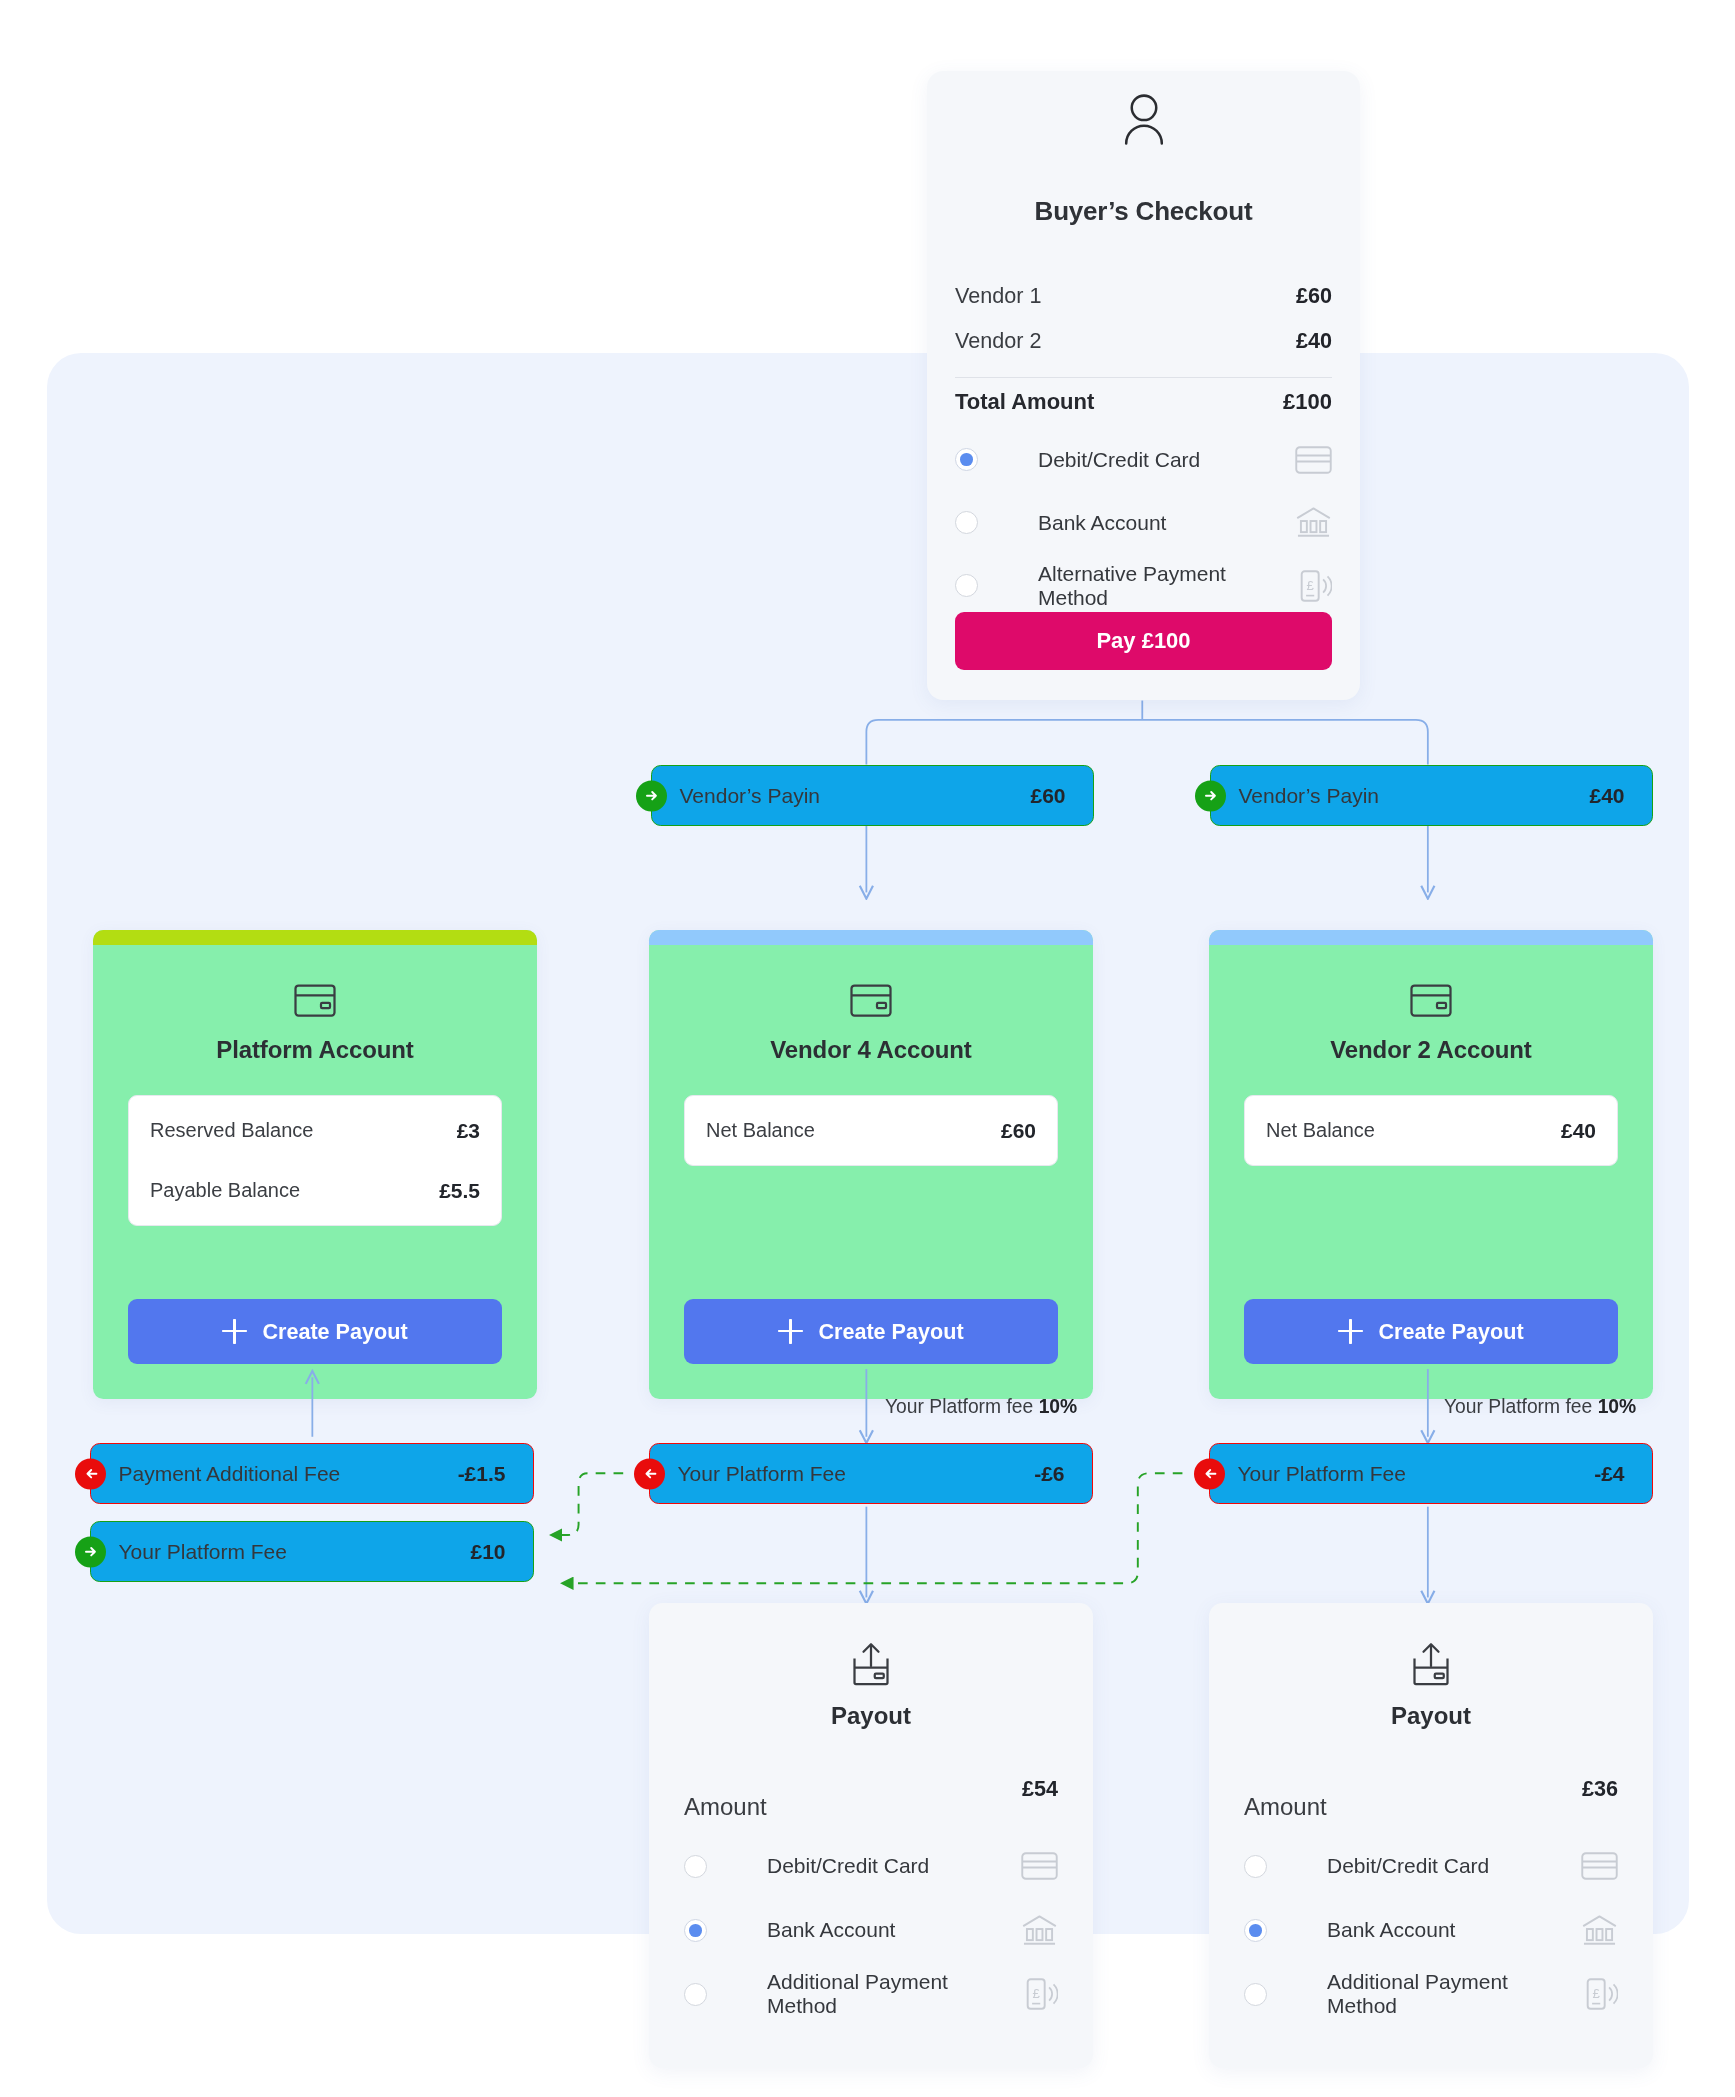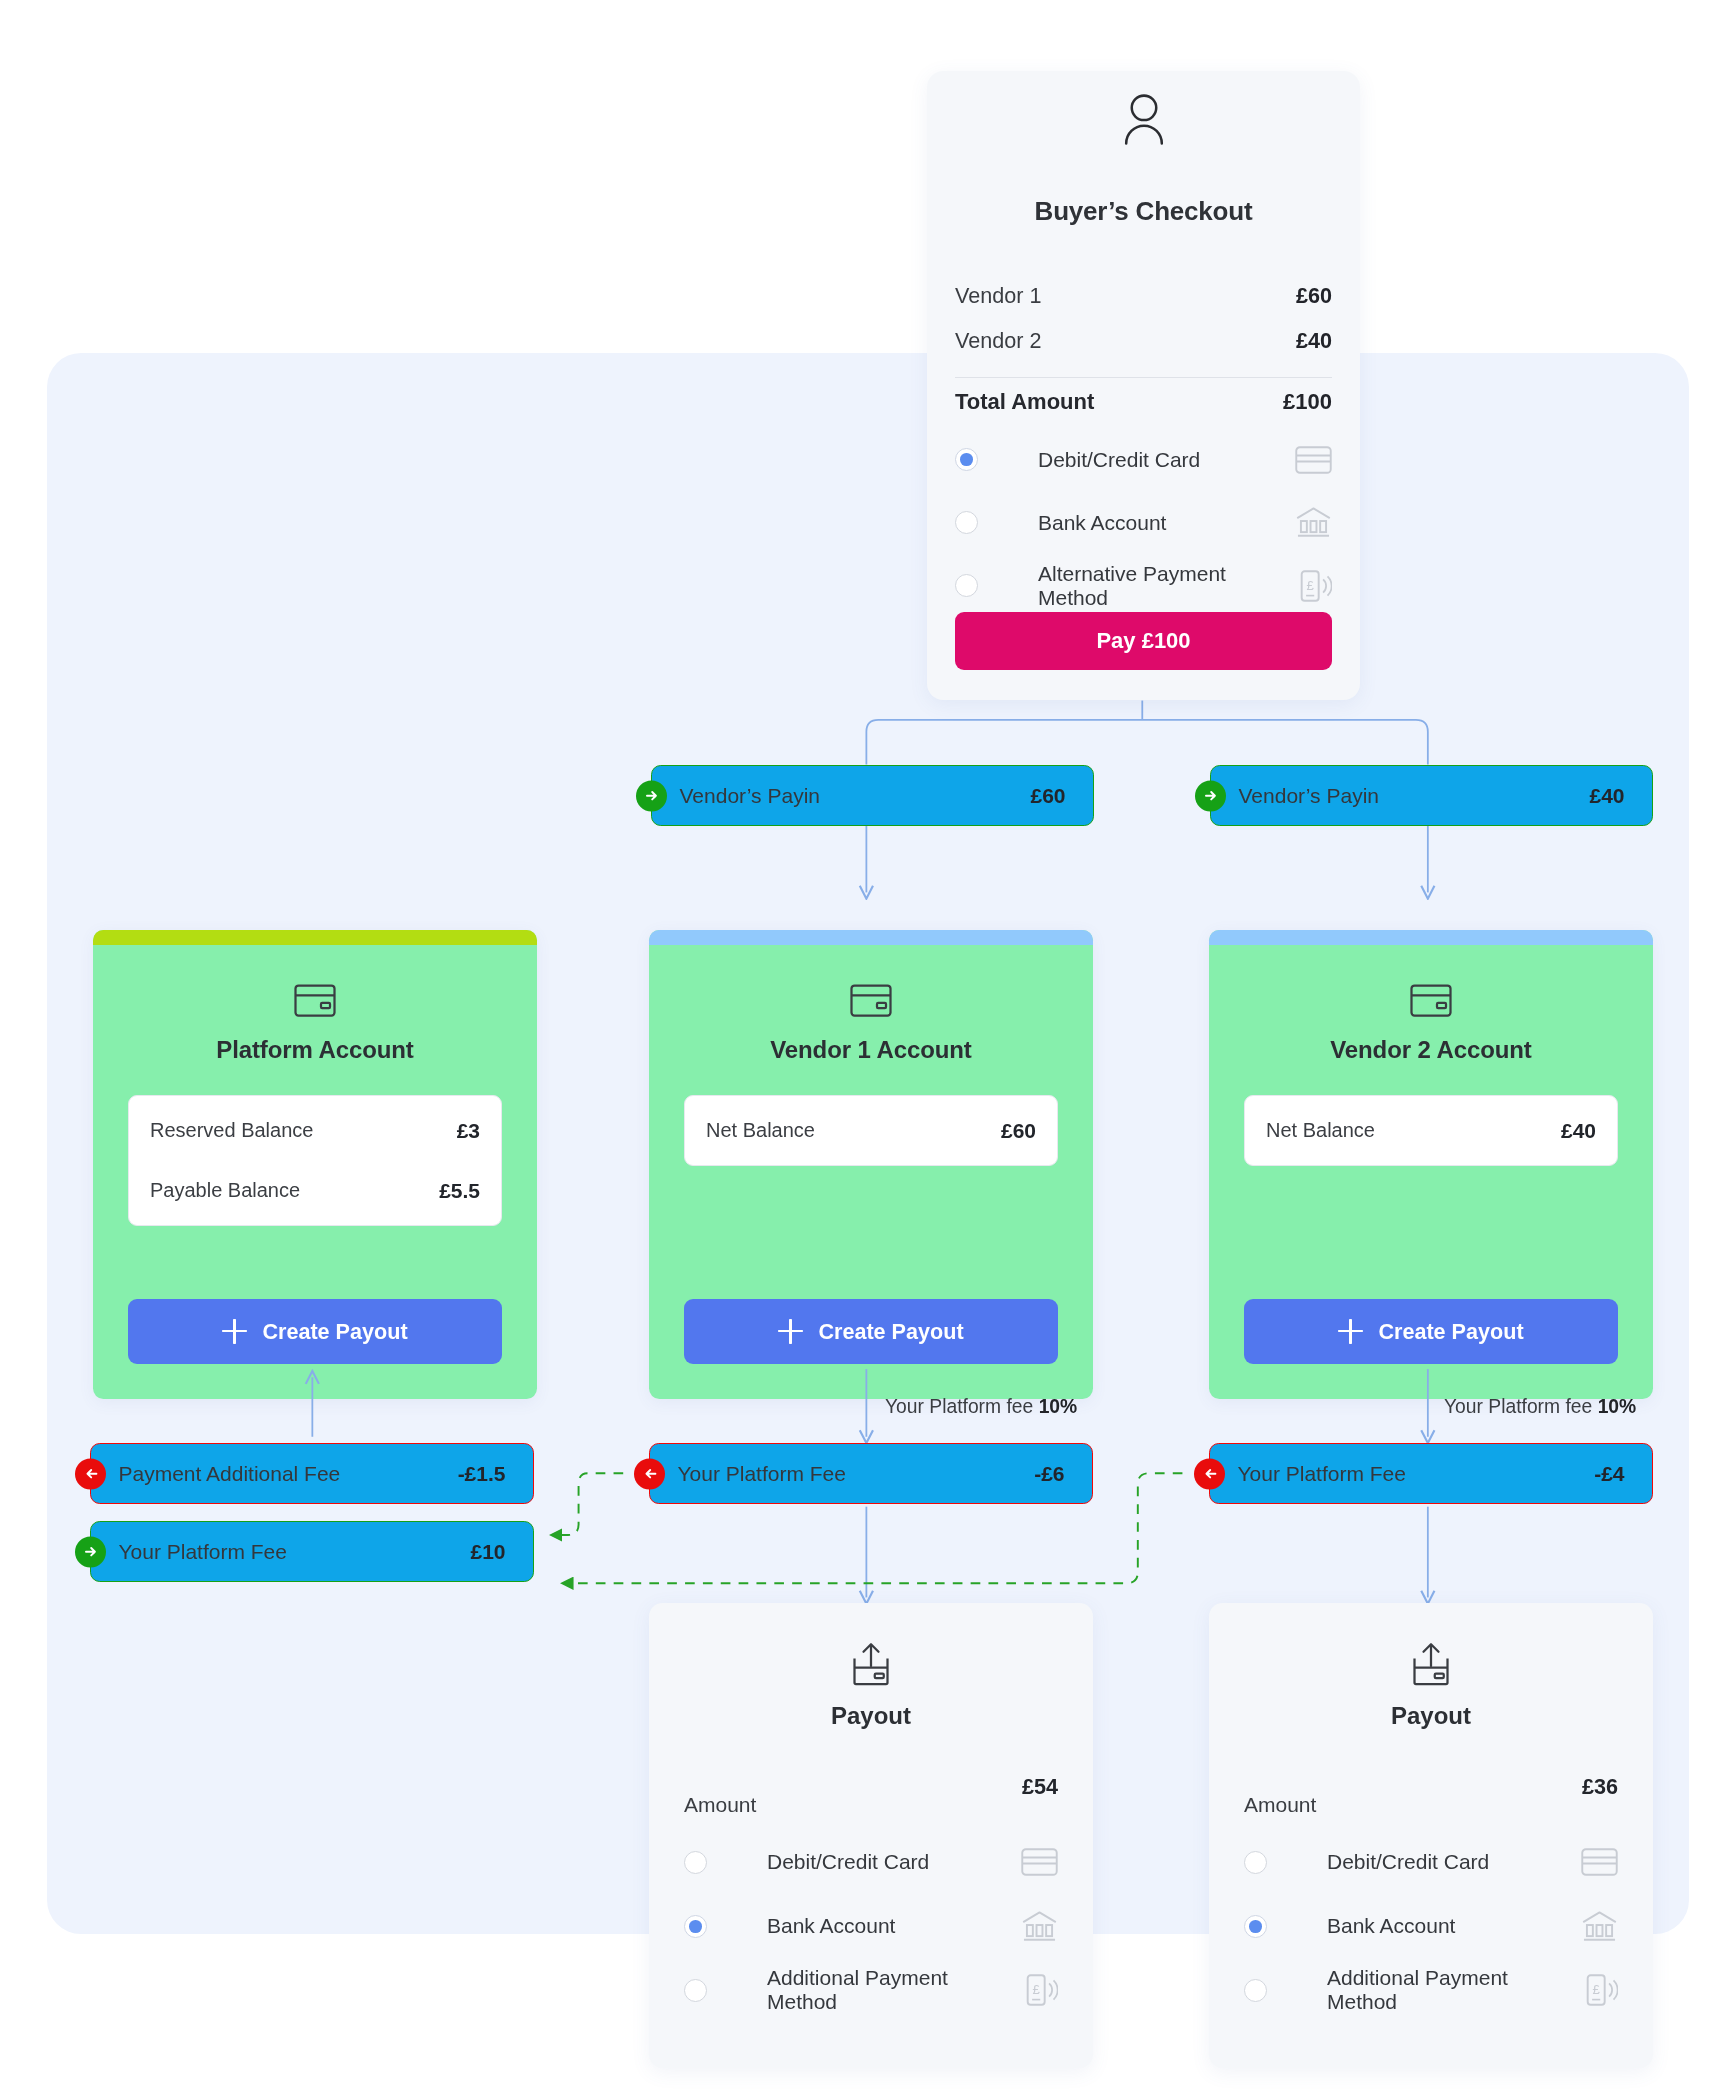--- a/index.html
+++ b/index.html
@@ -201,21 +201,21 @@
   #payout-v2 { left: 1209px; top: 1603px; }
   .po-icon { margin-top: 39px; display: flex; justify-content: center; }
   .po-title {
     margin-top: 15px; text-align: center;
     font-size: 24px; font-weight: 700; color: #2c2f34;
   }
   .po-amount {
     display: flex; justify-content: space-between; align-items: center;
     margin: 27px 35px 0 35px;
   }
-  .po-amount .lbl { font-size: 21px; color: #3a3d42; margin-top: 36px; }
+  .po-amount .lbl { font-size: 24px; color: #3a3d42; margin-top: 36px; }
   .po-amount .val { font-size: 21.6px; font-weight: 700; color: #22252b; }
   .po-methods { margin: 13.4px 35px 0 35px; }
   .po-methods .pm-row { height: 64px; }
 
   
   #connectors {
     position: absolute; inset: 0;
     pointer-events: none;
     z-index: 3;
   }
@@ -374,21 +374,21 @@
 
   <div id="acct-v1" class="acct-card">
     <div class="acct-bar" style="background:#91c9fc"></div>
     <div class="acct-icon">
       <svg width="42" height="33" viewBox="0 0 56 44">
         <rect x="2" y="2" width="52" height="40" rx="4" fill="none" stroke="#3a3d42" stroke-width="3"></rect>
         <line x1="2" y1="15" x2="54" y2="15" stroke="#3a3d42" stroke-width="3"></line>
         <rect x="36" y="25" width="12" height="7" rx="1.5" fill="none" stroke="#3a3d42" stroke-width="3"></rect>
       </svg>
     </div>
-    <div class="acct-title">Vendor 1 Account</div>
+    <div class="acct-title">Vendor 4 Account</div>
     <div class="bal-box">
       <div class="bal-row">
         <span class="lbl">Net Balance</span>
         <span class="val">£60</span>
       </div>
     </div>
     <button class="payout-btn">
       <span class="plus"></span>
       <span>Create Payout</span>
     </button>

